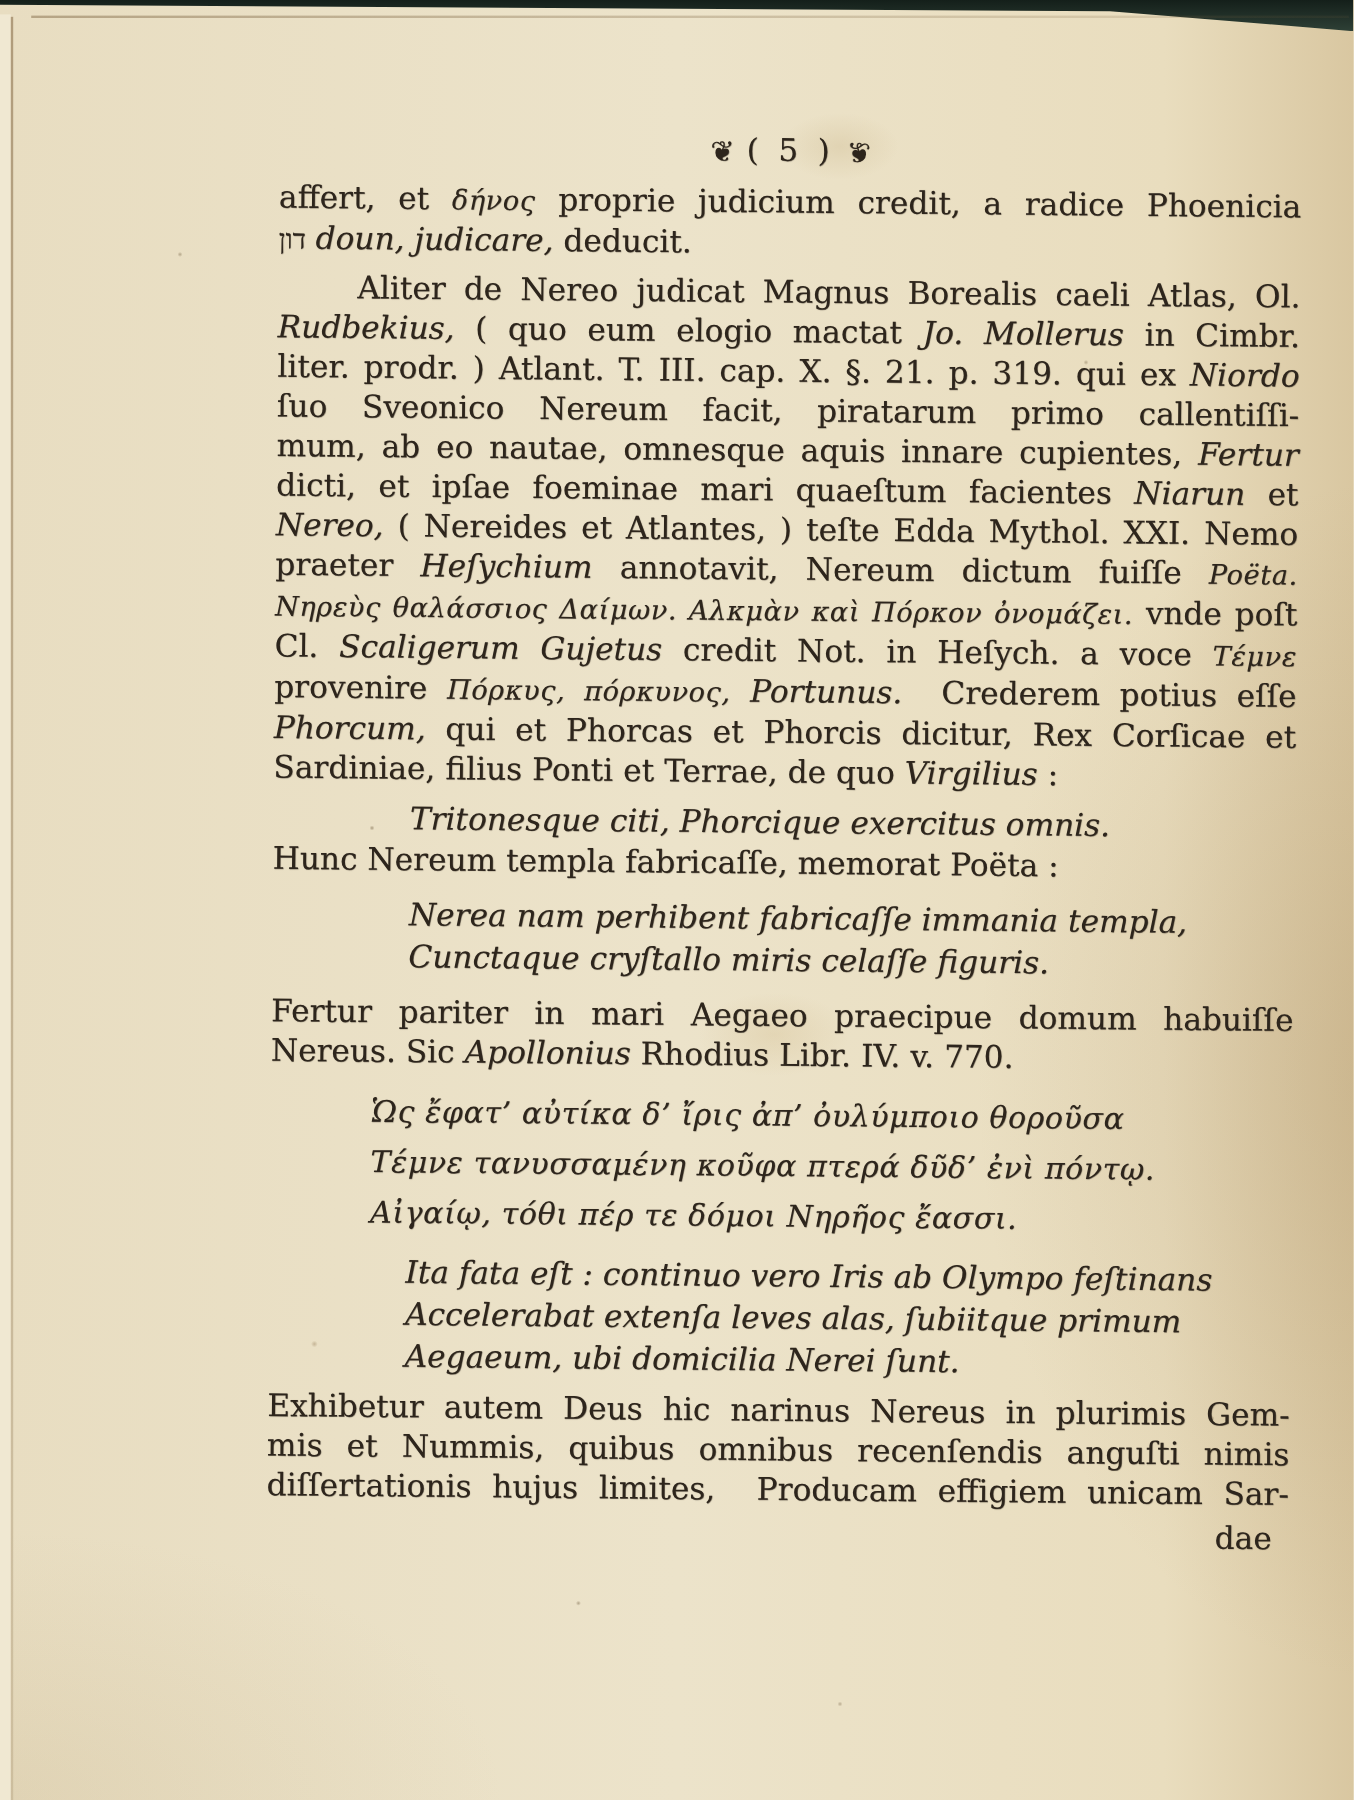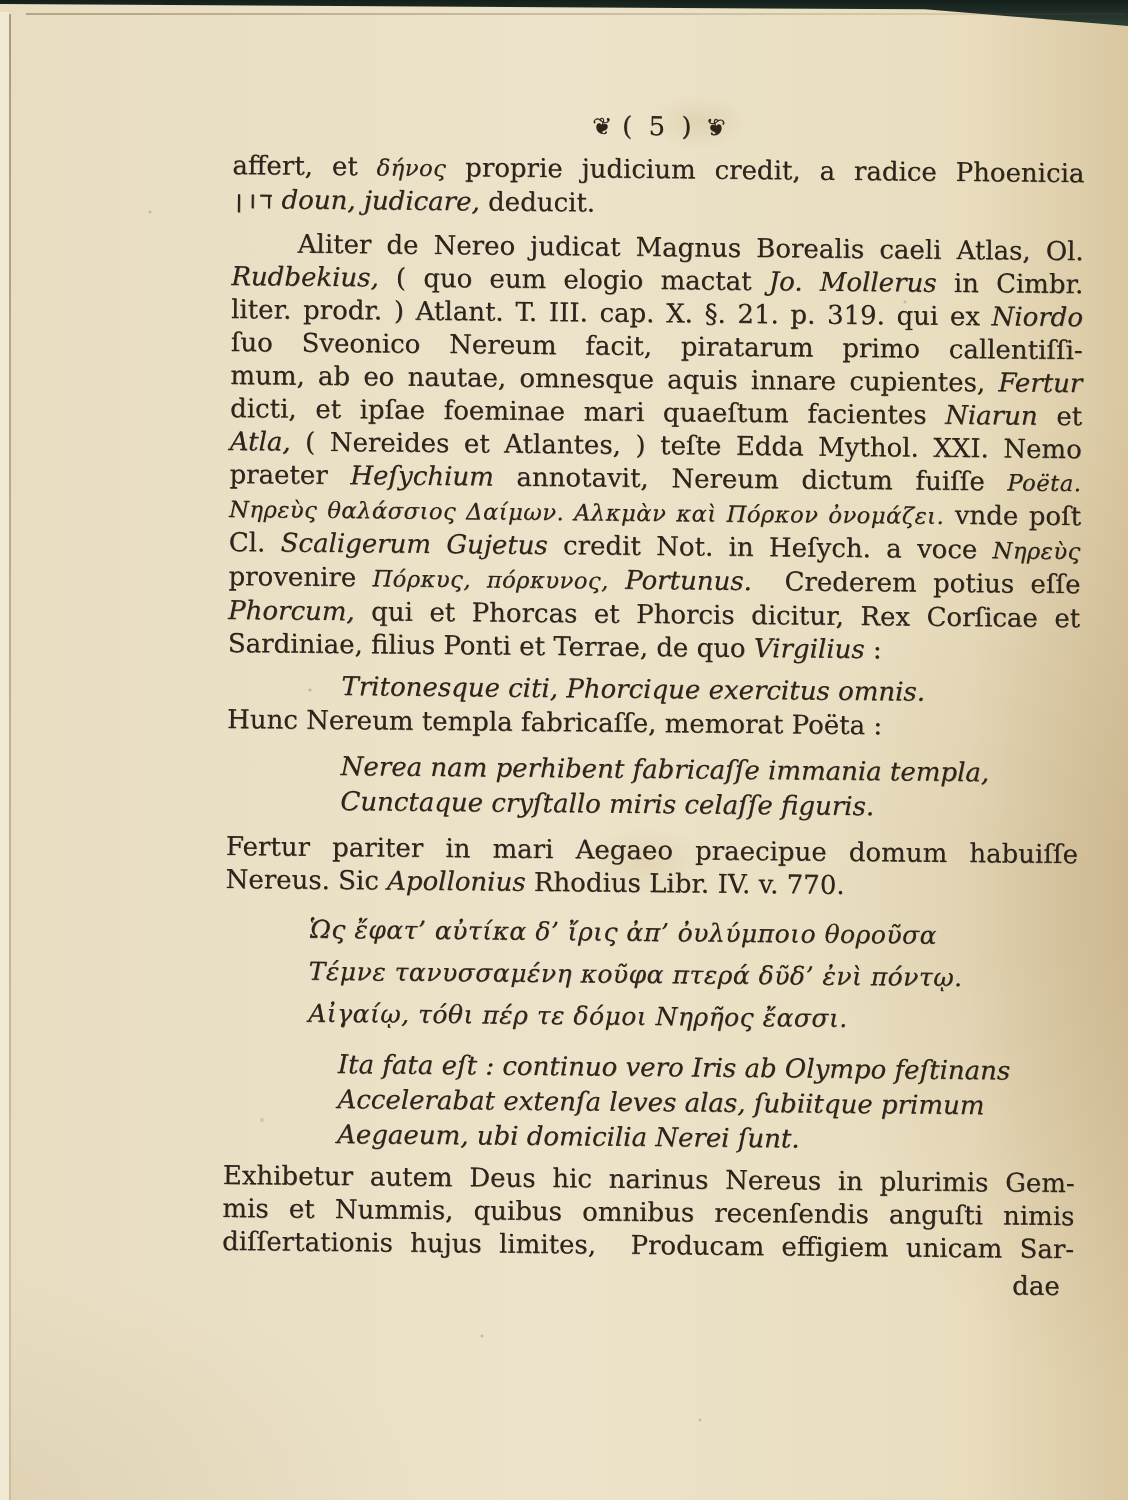--- a/index.html
+++ b/index.html
@@ -78,21 +78,21 @@
   .ind1 { text-indent: 66px; }
   .q { padding-left: 114px; line-height: 35px; }
   .gkline { padding-left: 84px; line-height: 42px; font-size: 25px; letter-spacing: 2px; }
   .mt1 { margin-top: 8px; }
   .mt2 { margin-top: 12px; }
 
   .s-r { }
   .s-i { font-style: italic; }
   .s-gk { font-style: italic; font-size: 0.87em; letter-spacing: 0.5px; }
   .gkline .s-gk { font-size: 1em; }
-  .s-he { font-family: Liberation Mono, monospace; font-size: 0.88em; text-align: right; }
+  .s-he { font-family: Liberation Serif, serif; font-size: 0.88em; text-align: right; }
 
   .catchword {
     text-align: right; padding-right: 14px; margin-top: 4px;
     font-size: 26px;
   }
 </style>
 </head>
 <body>
 
 <div class="scan">
@@ -110,24 +110,24 @@
 
     <div id="lines">
         <div class="ln j"><span class="s-r">affert, et </span><span class="s-gk">δήνος</span><span class="s-r"> proprie judicium credit, a radice Phoenicia</span></div>
         <div class="ln"><span class="s-he">דון</span><span class="s-i"> doun, judicare,</span><span class="s-r"> deducit.</span></div>
         <div class="ln j ind1 mt1"><span class="s-r">Aliter de Nereo judicat Magnus Borealis caeli Atlas, Ol.</span></div>
         <div class="ln j"><span class="s-i">Rudbekius,</span><span class="s-r"> ( quo eum elogio mactat </span><span class="s-i">Jo. Mollerus</span><span class="s-r"> in Cimbr.</span></div>
         <div class="ln j"><span class="s-r">liter. prodr. ) Atlant. T. III. cap. X. §. 21. p. 319. qui ex </span><span class="s-i">Niordo</span></div>
         <div class="ln j"><span class="s-r">ſuo Sveonico Nereum facit, piratarum primo callentiſſi-</span></div>
         <div class="ln j"><span class="s-r">mum, ab eo nautae, omnesque aquis innare cupientes, </span><span class="s-i">Fertur</span></div>
         <div class="ln j"><span class="s-r">dicti, et ipſae foeminae mari quaeſtum facientes </span><span class="s-i">Niarun</span><span class="s-r"> et</span></div>
-        <div class="ln j"><span class="s-i">Atla,</span><span class="s-r"> ( Nereides et Atlantes, ) teſte Edda Mythol. XXI. Nemo</span></div>
+        <div class="ln j"><span class="s-i">Nereo,</span><span class="s-r"> ( Nereides et Atlantes, ) teſte Edda Mythol. XXI. Nemo</span></div>
         <div class="ln j"><span class="s-r">praeter </span><span class="s-i">Heſychium</span><span class="s-r"> annotavit, Nereum dictum fuiſſe </span><span class="s-gk">Poëta.</span></div>
         <div class="ln j"><span class="s-gk">Νηρεὺς θαλάσσιος Δαίμων. Αλκμὰν καὶ Πόρκον ὀνομάζει.</span><span class="s-r"> vnde poſt</span></div>
-        <div class="ln j"><span class="s-r">Cl. </span><span class="s-i">Scaligerum Gujetus</span><span class="s-r"> credit Not. in Heſych. a voce </span><span class="s-gk">Νηρεὺς</span></div>
+        <div class="ln j"><span class="s-r">Cl. </span><span class="s-i">Scaligerum Gujetus</span><span class="s-r"> credit Not. in Heſych. a voce </span><span class="s-gk">Τέμνε</span></div>
         <div class="ln j"><span class="s-r">provenire </span><span class="s-gk">Πόρκυς, πόρκυνος,</span><span class="s-r"> </span><span class="s-i">Portunus.</span><span class="s-r">  Crederem potius eſſe</span></div>
         <div class="ln j"><span class="s-i">Phorcum,</span><span class="s-r"> qui et Phorcas et Phorcis dicitur, Rex Corſicae et</span></div>
         <div class="ln"><span class="s-r">Sardiniae, filius Ponti et Terrae, de quo </span><span class="s-i">Virgilius</span><span class="s-r"> :</span></div>
         <div class="ln q mt1"><span class="s-i">Tritonesque citi, Phorcique exercitus omnis.</span></div>
         <div class="ln"><span class="s-r">Hunc Nereum templa fabricaſſe, memorat Poëta :</span></div>
         <div class="ln q mt2"><span class="s-i">Nerea nam perhibent fabricaſſe immania templa,</span></div>
         <div class="ln q"><span class="s-i">Cunctaque cryſtallo miris celaſſe figuris.</span></div>
         <div class="ln j mt2"><span class="s-r">Fertur pariter in mari Aegaeo praecipue domum habuiſſe</span></div>
         <div class="ln"><span class="s-r">Nereus. Sic </span><span class="s-i">Apollonius</span><span class="s-r"> Rhodius Libr. IV. v. 770.</span></div>
         <div class="ln gkline mt2"><span class="s-gk">Ὡς ἔφατ’ αὐτίκα δ’ ἴρις ἀπ’ ὀυλύμποιο θοροῦσα</span></div>

